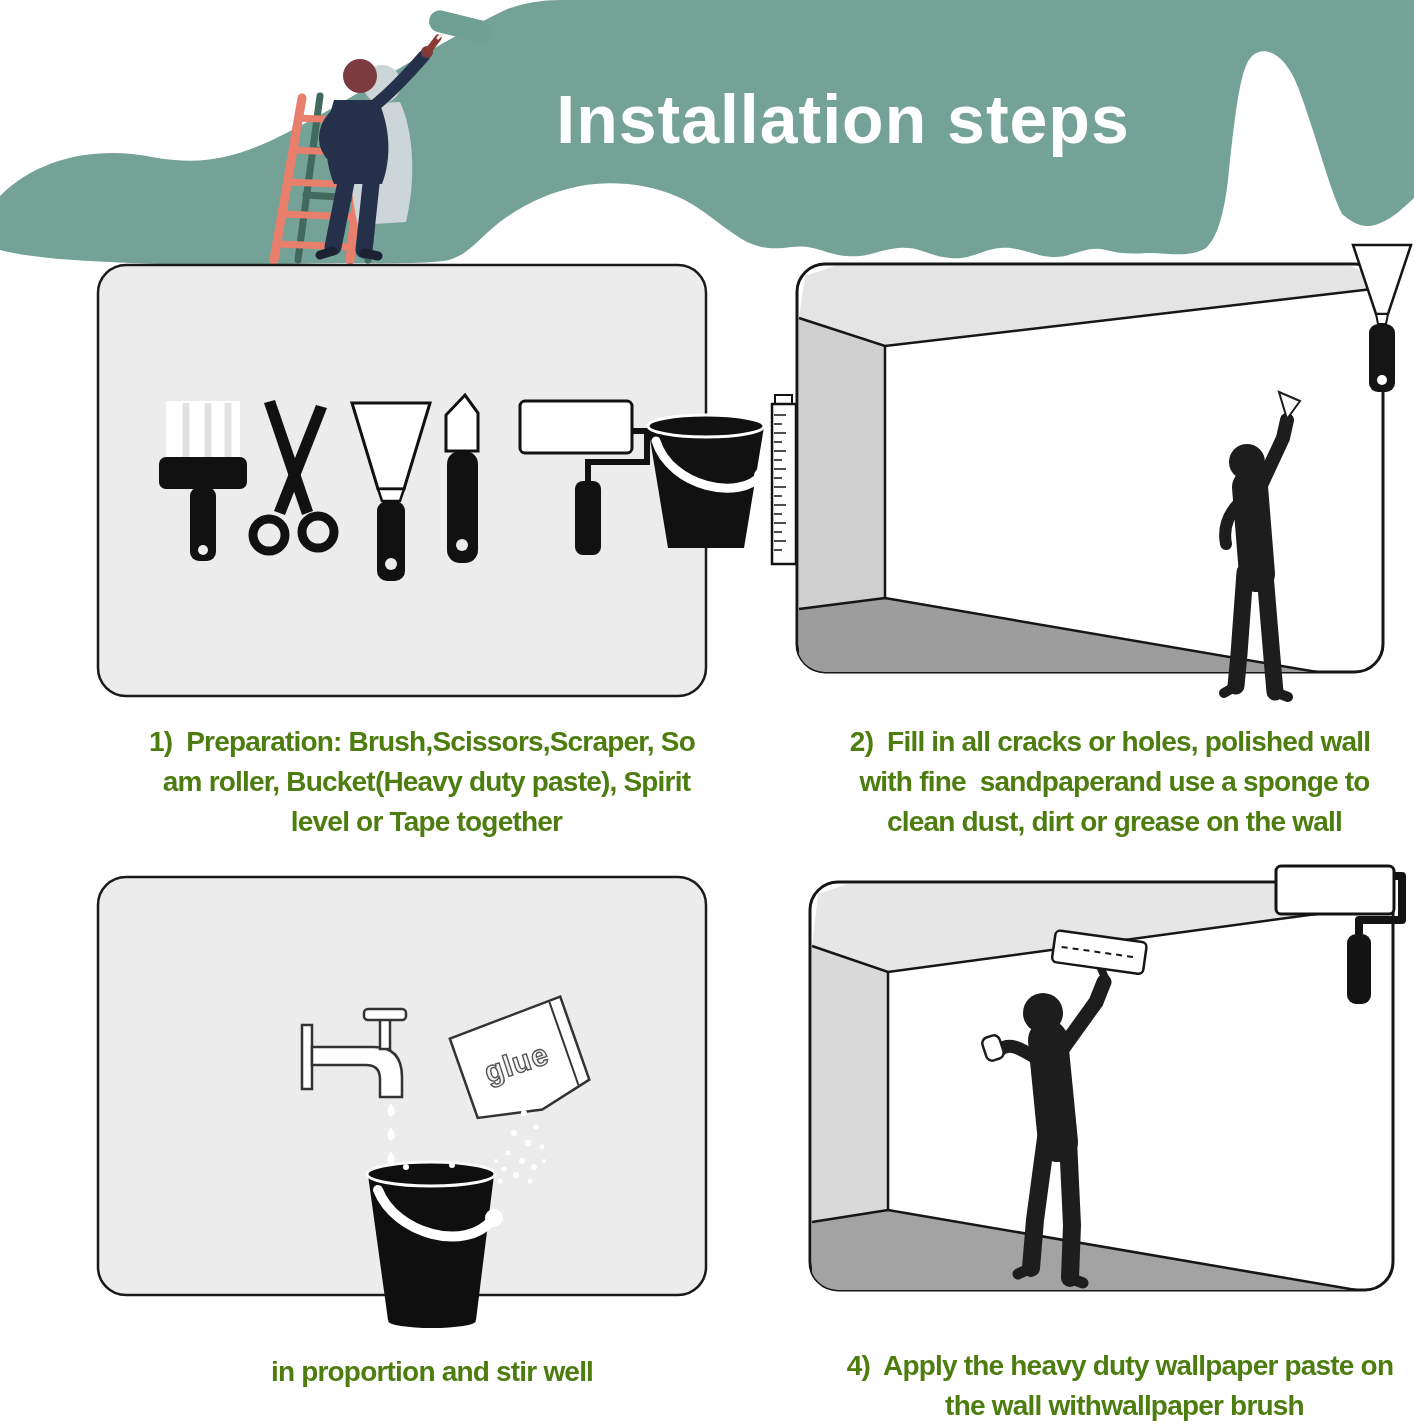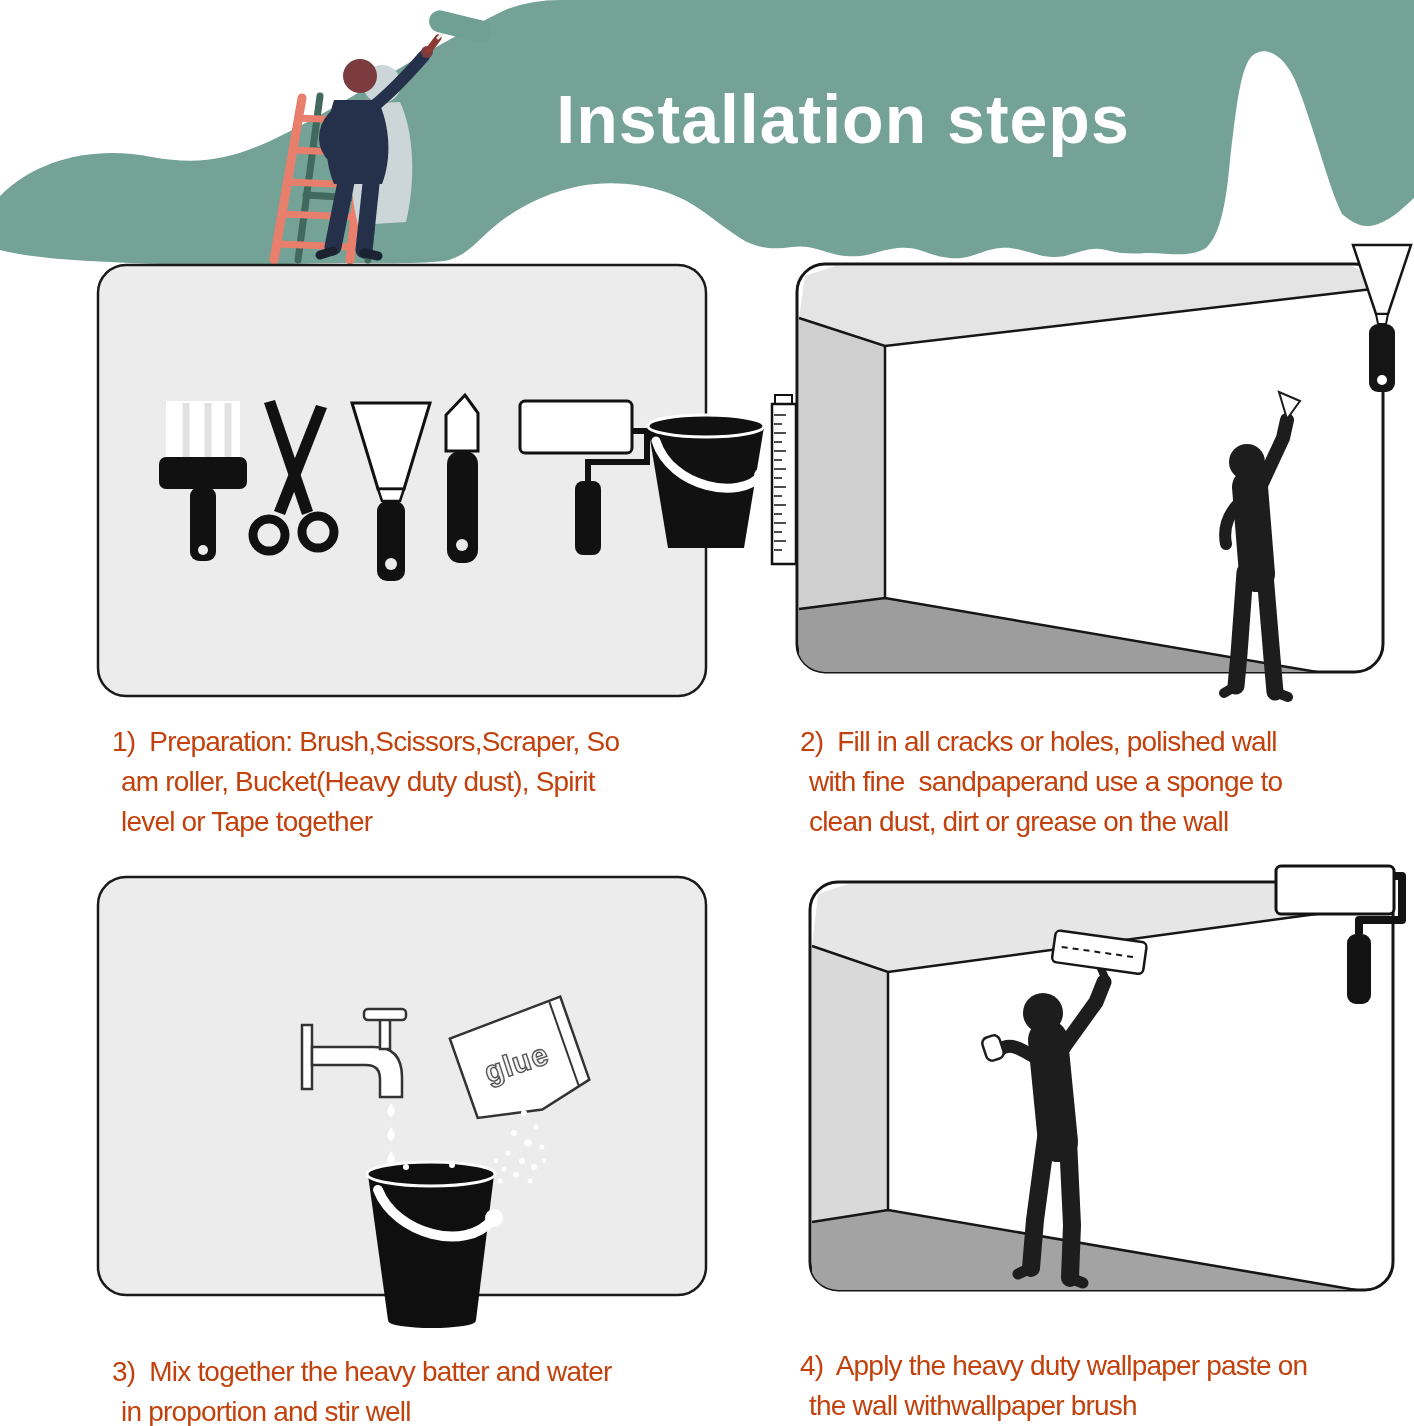--- a/index.html
+++ b/index.html
@@ -1,21 +1,21 @@
 <!DOCTYPE html>
 <html><head>
 <meta charset="utf-8">
 <style>
   html,body{margin:0;padding:0;background:#ffffff;}
   body{width:1414px;height:1426px;position:relative;overflow:hidden;
        font-family:"Liberation Sans",sans-serif;}
   .abs{position:absolute;}
   svg{display:block;overflow:visible;}
-  .caption{position:absolute;color:#c2410c;font-weight:normal;font-size:28px;
-           line-height:40px;letter-spacing:-0.8px;}
+  .caption{position:absolute;color:#4d7c0f;font-weight:bold;font-size:28px;
+           line-height:40px;letter-spacing:-0.8px;text-align:center;}
   .cap-line{white-space:pre;}
   .cap-line + .cap-line{padding-left:9px;}
   .banner-title{font-family:"Liberation Sans",sans-serif;font-weight:bold;}
 </style>
 </head>
 <body>
 
 <div class="abs" style="left:0;top:0;width:1414px;height:270px;">
 <svg width="1414" height="270" viewBox="0 0 1414 270">
 
@@ -296,31 +296,30 @@
   <g>
     <rect x="468" y="-14" width="118" height="48" rx="5" fill="#ffffff" stroke="#131313" stroke-width="3"></rect>
     <path d="M586,-4 L594,-4 L594,40 L551,40 L551,54" fill="none" stroke="#131313" stroke-width="8" stroke-linejoin="round"></path>
     <rect x="539" y="54" width="24" height="70" rx="9" fill="#131313"></rect>
   </g>
 </svg>
 </div>
 
 <div class="caption" style="left:112px;top:722px;width:620px;">
   <div class="cap-line">1)  Preparation: Brush,Scissors,Scraper, So</div>
-  <div class="cap-line">am roller, Bucket(Heavy duty dust), Spirit</div>
+  <div class="cap-line">am roller, Bucket(Heavy duty paste), Spirit</div>
   <div class="cap-line">level or Tape together</div>
 </div>
 
 <div class="caption" style="left:800px;top:722px;width:620px;">
   <div class="cap-line">2)  Fill in all cracks or holes, polished wall</div>
   <div class="cap-line">with fine  sandpaperand use a sponge to</div>
   <div class="cap-line">clean dust, dirt or grease on the wall</div>
 </div>
 
 <div class="caption" style="left:112px;top:1352px;width:640px;">
-  <div class="cap-line">3)  Mix together the heavy batter and water</div>
   <div class="cap-line">in proportion and stir well</div>
 </div>
 
 <div class="caption" style="left:800px;top:1346px;width:640px;">
   <div class="cap-line">4)  Apply the heavy duty wallpaper paste on</div>
   <div class="cap-line">the wall withwallpaper brush</div>
 </div>
 
 </body></html>

